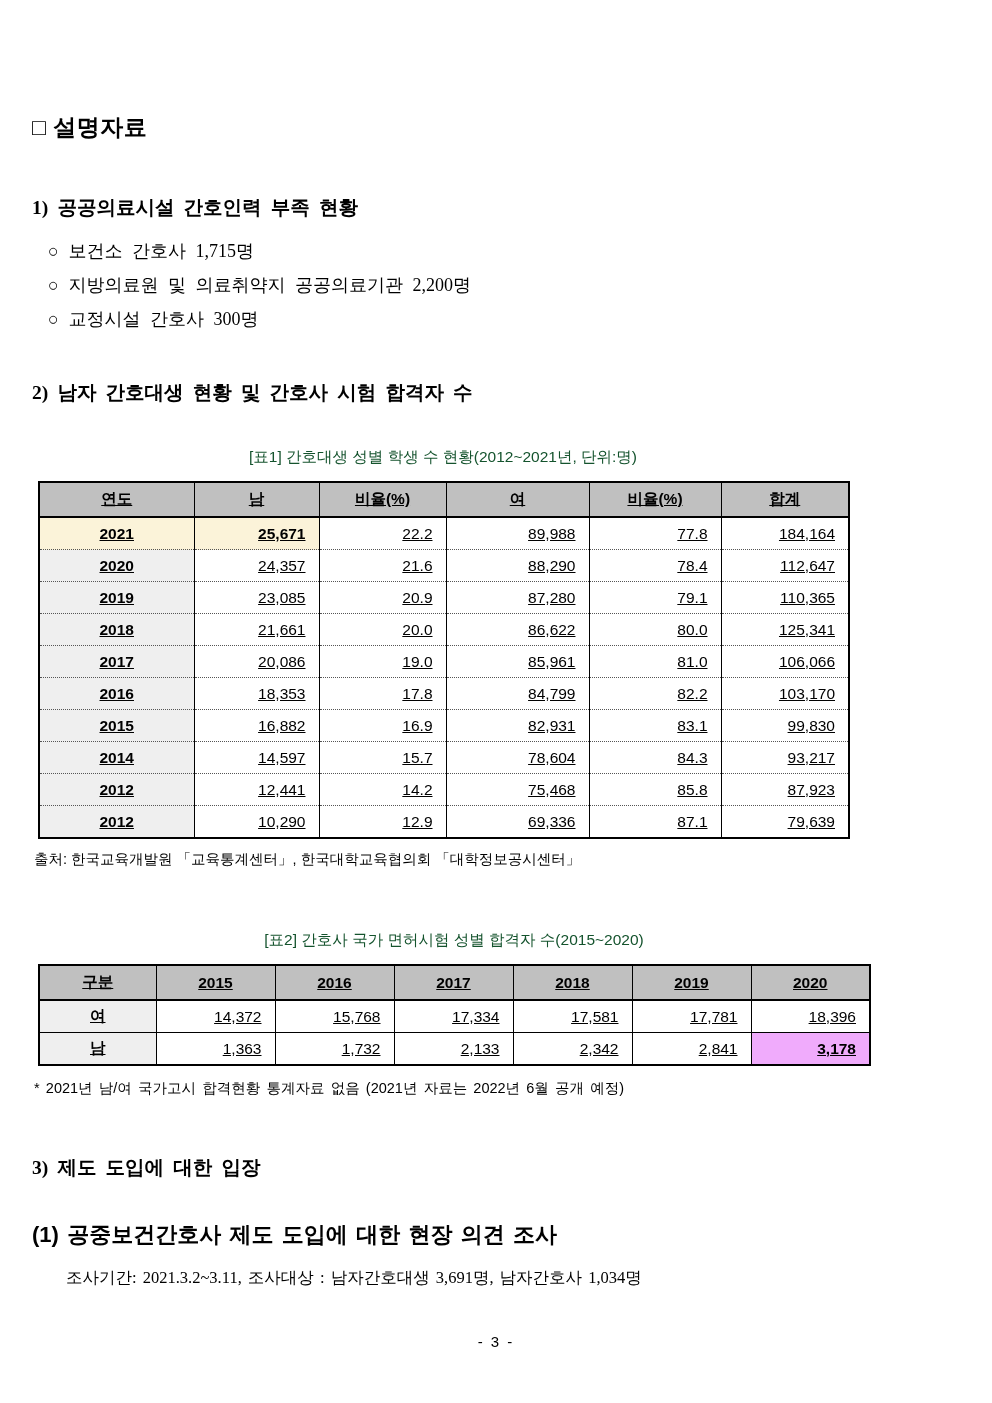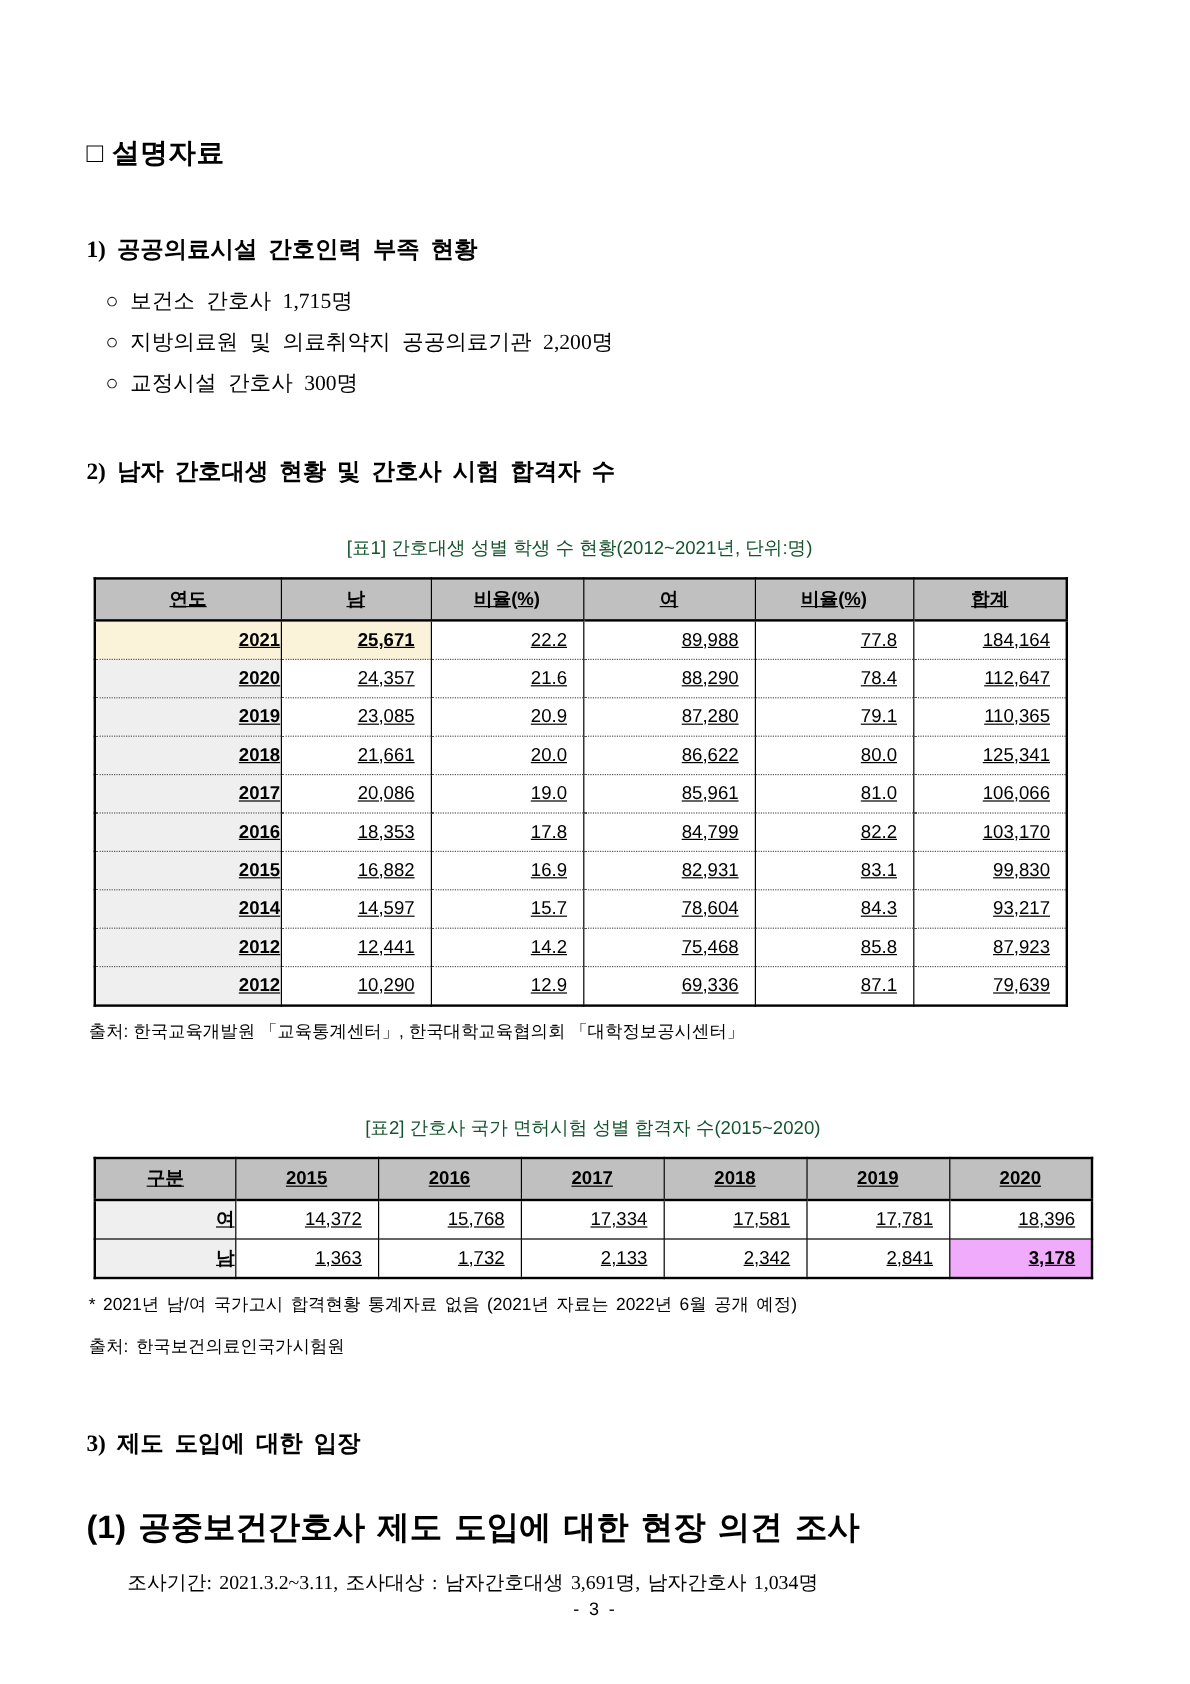--- a/index.html
+++ b/index.html
@@ -3,21 +3,21 @@
 <meta charset="utf-8">
 <style>
   html, body { margin: 0; padding: 0; background: #ffffff; }
   .page {
     position: relative;
     width: 992px;
     height: 1403px;
     margin: 0 auto;
     background: #ffffff;
     box-sizing: border-box;
-    padding: 112px 72px 0 72px;
+    padding: 112px 72px 0 32px;
     font-family: "Liberation Sans", sans-serif;
     color: #000000;
     overflow: hidden;
   }
   .doc-title {
     margin: 0;
     font-size: 23px;
     font-weight: bold;
     letter-spacing: 0.5px;
     font-family: "Liberation Sans", sans-serif;
@@ -72,39 +72,40 @@
     height: 31px;
     text-align: right;
     padding: 0 13px 0 0;
     background: #ffffff;
   }
   .t1 tbody tr + tr td { border-top: 1px dotted #555; }
   .t2 td { border: 1px solid #000; }
   td.rowhead {
     background: #efefef;
     font-weight: bold;
+    text-align: center;
     padding: 0;
   }
   .t1 tr.hl td.rowhead, .t1 tr.hl td.hl-cell { background: #fbf3d9; }
   .t1 tr.hl td.hl-cell { font-weight: bold; }
   .t2 td.hl-cell { background: #f0abfc; font-weight: bold; }
   .source {
     font-size: 14.5px;
     margin: 11px 0 0 2px;
     font-family: "Liberation Sans", sans-serif;
   }
   .footnote {
     font-size: 14.5px;
     line-height: 26px;
     margin: 9px 0 0 2px;
     word-spacing: 0.15em;
   }
   .sub-heading {
     margin: 39px 0 0 0;
-    font-size: 27px;
+    font-size: 22px;
     font-weight: bold;
     font-family: "Liberation Sans", sans-serif;
     word-spacing: 0.1em;
   }
   .survey-line {
     margin: 17px 0 0 34px;
     font-family: "Liberation Serif", serif;
     font-size: 16.5px;
     word-spacing: 0.12em;
   }
@@ -276,21 +277,20 @@
         <td>1,363</td>
         <td>1,732</td>
         <td>2,133</td>
         <td>2,342</td>
         <td>2,841</td>
         <td class="hl-cell">3,178</td>
       </tr>
     </tbody>
   </table>
   <div class="footnote">* 2021년 남/여 국가고시 합격현황 통계자료 없음 (2021년 자료는 2022년 6월 공개 예정)</div>
-  <div class="footnote">출처: 한국보건의료인국가시험원</div>
 
   <h2 class="serif-heading h-sec3">3) 제도 도입에 대한 입장</h2>
   <h3 class="sub-heading">(1) 공중보건간호사 제도 도입에 대한 현장 의견 조사</h3>
   <div class="survey-line">조사기간: 2021.3.2~3.11, 조사대상 : 남자간호대생 3,691명, 남자간호사 1,034명</div>
 
   <div class="page-number">- 3 -</div>
 
 </div>
 
 </body></html>

